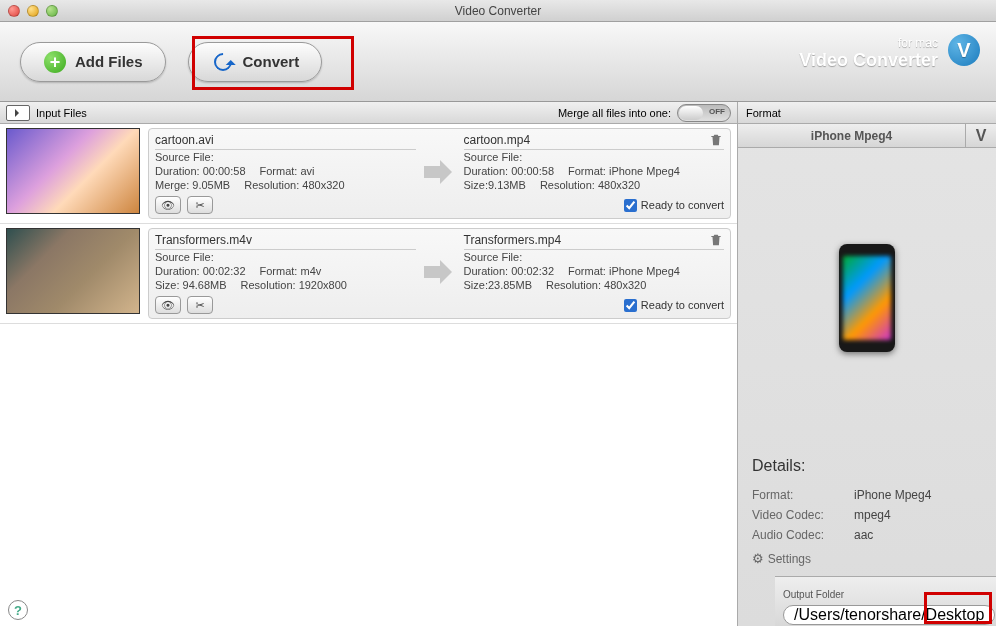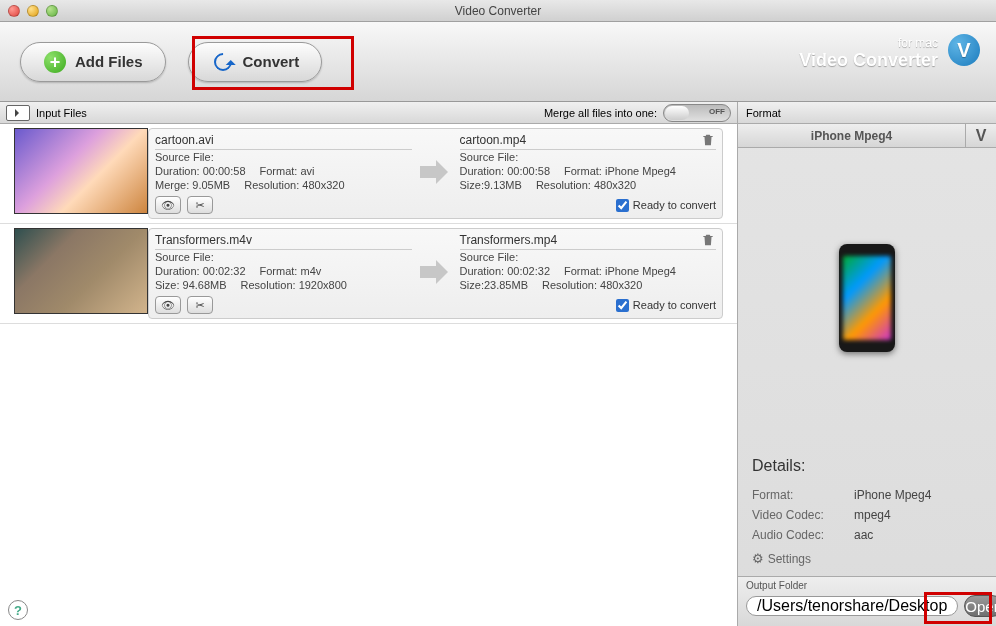--- a/index.html
+++ b/index.html
@@ -30,27 +30,27 @@
 
 .main { display: flex; height: 524px; }
 .left { flex: 1; border-right: 1px solid #aaa; display: flex; flex-direction: column; background: #701a75; }
 .right { width: 258px; background: linear-gradient(#e4e4e4, #dcdcdc); display: flex; flex-direction: column; }
 
 
 .inputhdr { height: 22px; background: linear-gradient(#f0f0f0, #d8d8d8); border-bottom: 1px solid #aaa; display: flex; align-items: center; padding: 0 6px; font-size: 11px; gap: 6px; }
 .play-chip { width: 24px; height: 16px; border: 1px solid #666; background: #fff; border-radius: 2px; display: flex; align-items: center; justify-content: center; }
 .play-chip::after { content: ""; border: 4px solid transparent; border-left-color: #444; margin-left: 2px; }
 .merge-area { margin-left: auto; display: flex; align-items: center; gap: 6px; }
-.toggle-off { width: 68px; height: 18px; border-radius: 9px; background: linear-gradient(#bbb, #e0e0e0); border: 1px solid #888; position: relative; font-weight: bold; }
+.toggle-off { width: 54px; height: 18px; border-radius: 9px; background: linear-gradient(#bbb, #e0e0e0); border: 1px solid #888; position: relative; font-weight: bold; }
 .toggle-off .knob { position: absolute; left: 1px; top: 1px; width: 24px; height: 14px; border-radius: 8px; background: linear-gradient(#fff,#ccc); }
 .toggle-off .lbl { position: absolute; right: 5px; top: 2px; font-size: 8px; color: #555; }
 
 
 .filelist { flex: 1; overflow: auto; background: #fff; }
-.file-item { display: flex; border-bottom: 1px solid #ddd; padding: 4px 14px; }
+.file-item { display: flex; border-bottom: 1px solid #ddd; padding: 4px 6px; gap: 8px; }
 .thumb { width: 134px; height: 86px; background: #000; border: 1px solid #333; flex-shrink: 0; }
 .thumb.cartoon { background: linear-gradient(135deg, #6a5acd 0%, #dda0dd 40%, #ffdab9 60%, #cd853f 100%); }
 .thumb.transformers { background: linear-gradient(135deg, #2f4f4f 0%, #8b7765 30%, #a08a6a 60%, #d2b48c 100%); }
 .fileinfo { flex: 1; background: linear-gradient(#f8f8f8,#eee); border: 1px solid #ccc; border-radius: 4px; padding: 2px 6px 4px; position: relative; font-size: 11px; color: #444; }
 .fileinfo .row { display: flex; gap: 4px; }
 .fileinfo .col { flex: 1; }
 .fileinfo .fname { font-size: 12px; color: #333; padding: 2px 0; border-bottom: 1px solid #ccc; }
 .fileinfo .kvrow { display: flex; gap: 14px; padding: 1px 0; }
 .fileinfo .kvrow span { white-space: nowrap; }
 .arrow-mid { width: 40px; display: flex; align-items: center; justify-content: center; padding-top: 20px; }
@@ -70,21 +70,21 @@
 .fmt-title .sidetab { width: 30px; background: linear-gradient(#eee,#d6d6d6); display: flex; align-items: center; justify-content: center; font-weight: bold; color: #555; cursor:pointer; }
 .preview { flex: 1; display: flex; align-items: center; justify-content: center; }
 .iphone { width: 56px; height: 108px; background: #181818; border-radius: 8px; padding: 12px 4px; box-shadow: 0 2px 6px rgba(0,0,0,0.5); }
 .iphone .screen { width: 100%; height: 100%; background: linear-gradient(135deg, #0a3, #09f, #f90, #c3c); border-radius: 2px; filter: blur(2px); }
 .details { padding: 10px 14px; font-size: 12px; color: #444; }
 .details h3 { font-size: 16px; font-weight: normal; color: #333; margin-bottom: 10px; }
 .details .drow { display: flex; gap: 16px; padding: 3px 0; }
 .details .drow .k { color: #666; width: 86px; }
 .settings-link { display: flex; align-items: center; gap: 4px; margin-top: 6px; color: #666; cursor: pointer; }
 .gear-ic { font-size: 13px; }
-.output-bar { height: 50px; border-top: 1px solid #aaa; background: linear-gradient(#eee,#d8d8d8); padding: 3px 8px; position: relative; }
+.output-bar { height: 50px; border-top: 1px solid #aaa; background: linear-gradient(#eee,#d8d8d8); padding: 12px 8px; position: relative; margin-left: 37px; }
 .output-bar .lbl { font-size: 10px; color: #555; }
 .output-row { display: flex; align-items: center; gap: 6px; margin-top: 4px; }
 .output-path { flex: 1; height: 20px; border-radius: 10px; background: #fff; border: 1px solid #999; padding: 0 10px; font-size: 16px; display: flex; align-items: center; }
 .open-btn { width: 56px; height: 22px; border-radius: 11px; background: linear-gradient(#9a9a9a,#6f6f6f); color: #fff; font-size: 15px; border: 1px solid #555; display: flex; align-items: center; justify-content: center; cursor: pointer; }
 .hl-red-2 { position: absolute; right: 4px; bottom: 2px; width: 68px; height: 32px; border: 3px solid #d00000; pointer-events: none; }
 .help-btn { position: absolute; left: 8px; bottom: 6px; width: 20px; height: 20px; border-radius: 50%; border: 1px solid #888; background: #fff; color: #4a8; font-weight: bold; font-size: 13px; display: flex; align-items: center; justify-content: center; cursor: pointer; }
 </style>
 </head>
 <body>
 

